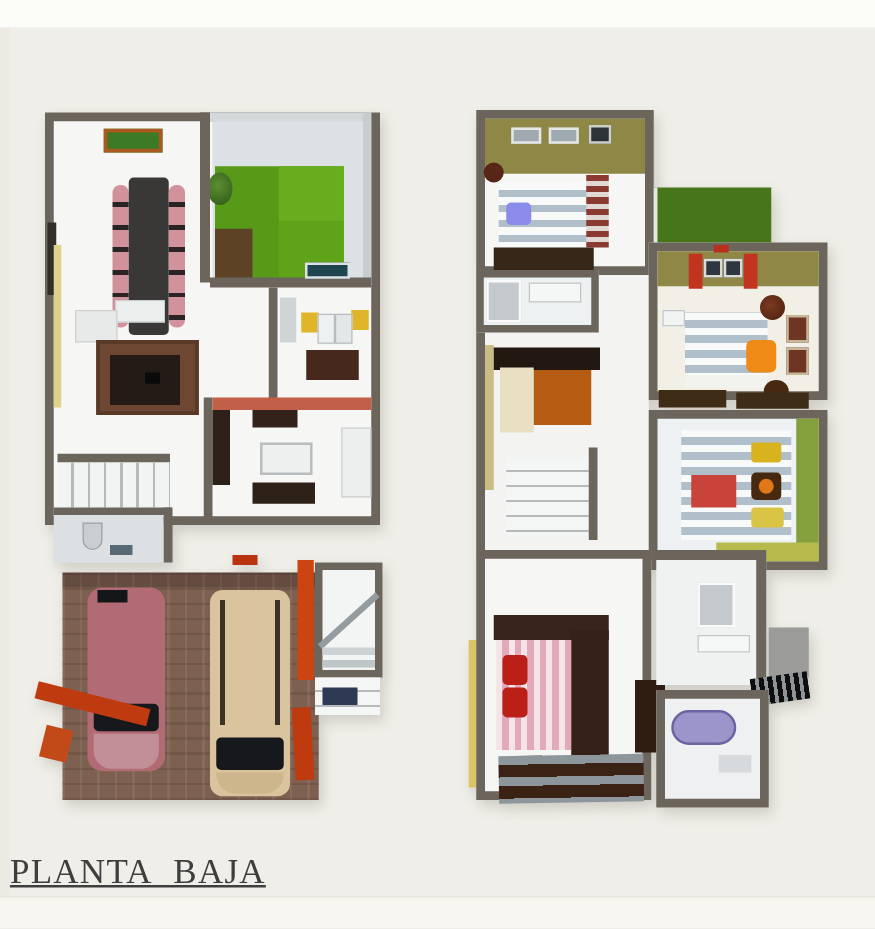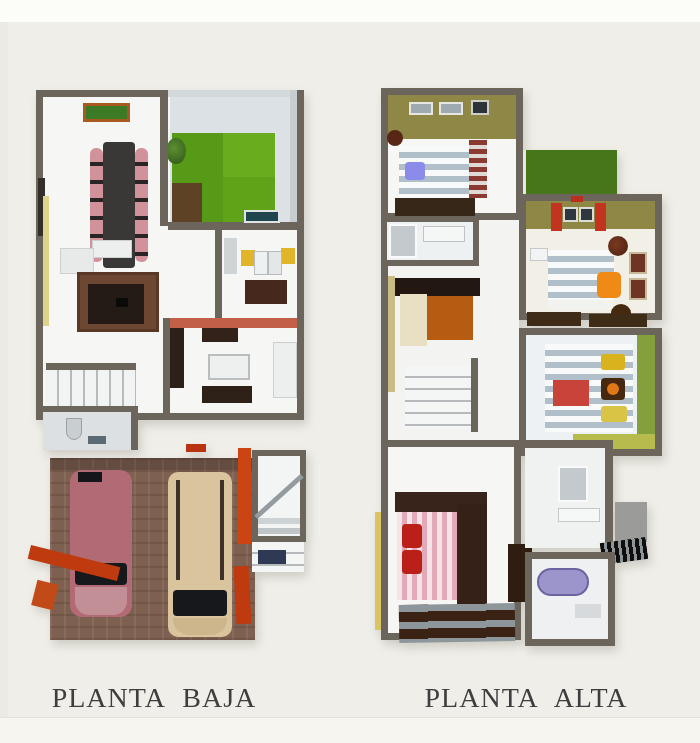--- a/index.html
+++ b/index.html
@@ -8,23 +8,24 @@
     position: relative; width: 700px; height: 743px; overflow: hidden;
     background: var(--page-bg); font-family: "Liberation Serif", serif;
   }
   .a { position: absolute; }
   .banner {
     display: flex; align-items: center; justify-content: center;
     background: var(--banner-bg); color: var(--banner-text);
     font-size: 38px; letter-spacing: 9px; word-spacing: 4px; white-space: nowrap;
   }
   .caption {
-    position: absolute; width: 292px; text-align: center;
+    position: absolute; width: 292px; 
     color: var(--label-text); font-size: 28px; letter-spacing: 1px; word-spacing: 10px;
     white-space: nowrap;
+    text-decoration: underline;
   }
   .plan { position: absolute; filter: drop-shadow(3px 5px 5px rgba(90,85,70,.22)); }
   .wallbox { position: absolute; border: 7px solid var(--wall); background: var(--floor); }
   .bedH    { background: repeating-linear-gradient(180deg,#f8fafa 0 6px,#b0bfc9 6px 12px); }
   .bedPink { background: repeating-linear-gradient(90deg,#f5e3e8 0 5px,#e2a9b9 5px 10px); }
   .brickStrip { background: repeating-linear-gradient(180deg,#8a3a30 0 5px,#e0d8d2 5px 9px); }
   .stairsV { background: #f2f4f4 repeating-linear-gradient(90deg,rgba(0,0,0,0) 0 11px,#b6babd 11px 13px); }
   .stairsH { background: #f4f6f6 repeating-linear-gradient(180deg,rgba(0,0,0,0) 0 10px,#b6babd 10px 12px); }
   .chairs  { background: repeating-linear-gradient(180deg, var(--chair-pink) 0 14px, #2a2424 14px 18px); border-radius: 6px; }
   .deckSlats { background: repeating-linear-gradient(180deg,#8d979b 0 7px,#3a2214 7px 17px); }
@@ -208,16 +209,15 @@
     <div class="a" style="left:183px;top:420px;width:42px;height:14px;background:#f6f8f8;border:1px solid #c4c8ca"></div>
     <div class="a" style="left:240px;top:414px;width:32px;height:40px;background:#9b9b99"></div>
     <div class="a grill" style="left:226px;top:452px;width:46px;height:22px;transform:rotate(-8deg)"></div>
 
     <div class="wallbox" style="left:150px;top:464px;width:90px;height:94px;background:#eef0f2"></div>
     <div class="a" style="left:162px;top:480px;width:52px;height:28px;background:var(--tub-lavender);border:2px solid #6c64a0;border-radius:14px"></div>
     <div class="a" style="left:200px;top:516px;width:26px;height:14px;background:#d7dadc"></div>
   </div>
 
   <div class="caption" style="left:8px;top:682px;">PLANTA BAJA</div>
-  <div class="caption" style="left:380px;top:682px;">PLANTA ALTA</div>
 
   <div class="a" style="left:0;top:717px;width:700px;height:26px;background:var(--bottom-strip);border-top:1px solid #e3e1d8"></div>
 </div>
 
 </body></html>

